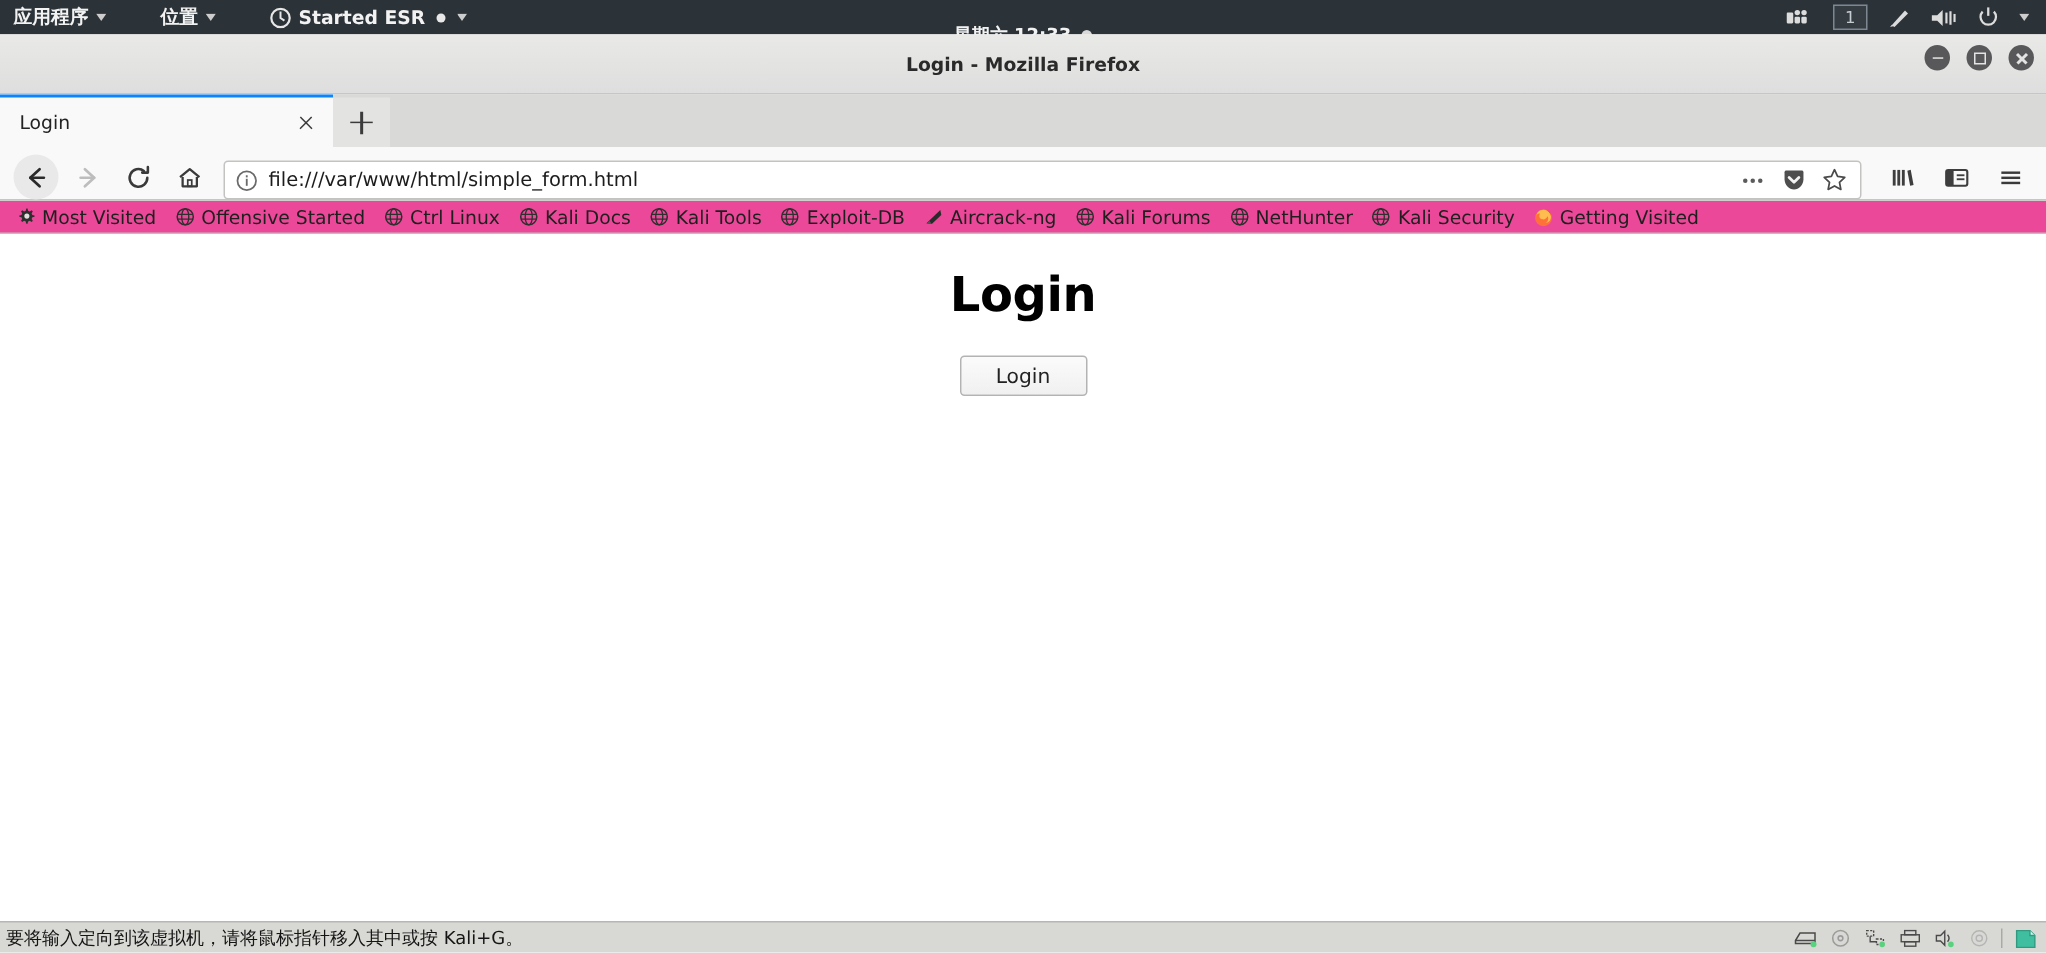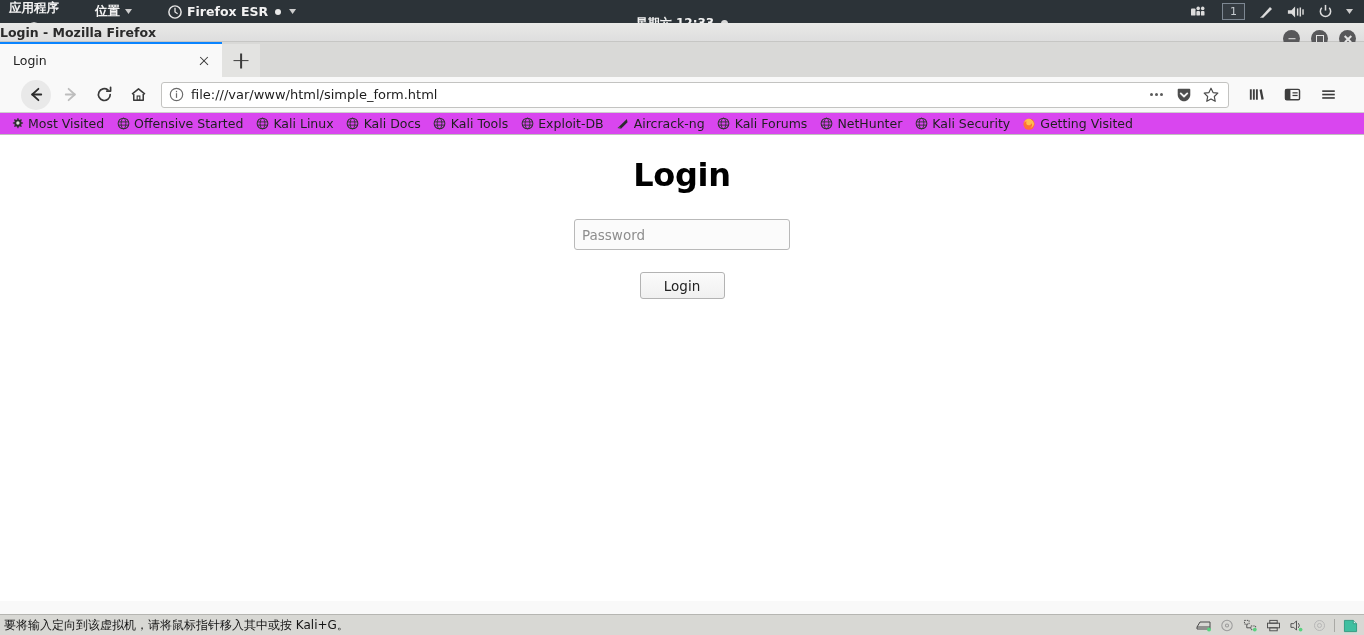--- a/index.html
+++ b/index.html
@@ -25,21 +25,21 @@
   }
   .panel-menu {
     display: flex;
     align-items: center;
     gap: 5px;
     padding: 0 10px;
     height: 23px;
     font-weight: bold;
     white-space: nowrap;
   }
-  .panel-menu.first { padding-left: 9px; flex-direction: column; }
+  .panel-menu.first { padding-left: 9px; }
   .tri {
     width: 7px; height: 5px;
     background: #cdcdcd;
     clip-path: polygon(0 0, 100% 0, 50% 100%);
     display: inline-block;
   }
   #panel-clock {
     position: absolute;
     left: 0; right: 0;
     top: 12px;
@@ -94,26 +94,26 @@
     position: absolute;
     top: 23px; left: 0;
     width: 1364px;
     height: 591px;
     background: #f9f9f9;
   }
 
   
   #ff-titlebar {
     position: relative;
-    height: 19px;
+    height: 40px;
     background: linear-gradient(to bottom, #e9e9e7 0%, #dedede 100%);
     border-bottom: 1px solid #c6c6c4;
     display: flex;
     align-items: center;
-    justify-content: flex-start;
+    justify-content: center;
   }
   #ff-title {
     font-size: 12.5px;
     font-weight: bold;
     color: #2a2a2a;
   }
   #win-controls {
     position: absolute;
     right: 8px; top: 0;
     height: 31px;
@@ -206,22 +206,22 @@
     background: #3b3b3b;
   }
   #tab-new .p1 { width: 15px; height: 1.8px; transform: translate(-50%,-50%); }
   #tab-new .p2 { width: 1.8px; height: 15px; transform: translate(-50%,-50%); }
 
   
   #ff-navbar {
     height: 35px;
     background: #f9f9f9;
     display: flex;
-    align-items: center;
-    padding: 0 19px;
+    align-items: flex-end;
+    padding: 0 7px;
     gap: 0px;
   }
   .navbtn {
     width: 34px; height: 30px;
     display: flex;
     align-items: center;
     justify-content: center;
     position: relative;
   }
   .navbtn.circled::before {
@@ -287,21 +287,21 @@
   #navbar-right {
     display: flex;
     align-items: center;
     gap: 2px;
     padding-left: 4px;
   }
 
   
   #ff-bookmarks {
     height: 23px;
-    background: #d946ef;
+    background: #ec4899;
     border-top: 1px solid #cfcfcd;
     border-bottom: 1px solid #bfbfbd;
     display: flex;
     align-items: center;
     padding: 0 4px;
     gap: 0px;
     overflow: hidden;
   }
   .bm {
     display: flex;
@@ -414,21 +414,21 @@
     <span class="tri"></span>
   </div>
 
   <div class="panel-menu" style="margin-left:16px;">
     <span style="display:flex;">
       <svg width="14" height="14" viewBox="0 0 16 16">
         <circle cx="8" cy="8" r="7" fill="none" stroke="#e6e6e6" stroke-width="1.7"></circle>
         <path d="M8 3 L8 8 L11 10" fill="none" stroke="#e6e6e6" stroke-width="1.5"></path>
       </svg>
     </span>
-    <span>Firefox ESR</span>
+    <span>Started ESR</span>
     <span class="ff-dot"></span>
     <span class="tri" style="margin-left:3px;"></span>
   </div>
 
   <div id="panel-clock">
     <span>星期六 12:33</span>
     <span class="clock-dot"></span>
   </div>
 
   <div id="panel-right">
@@ -609,21 +609,21 @@
     </div>
 
     <div class="bm">
       <span class="bm-ico">
         <svg width="13" height="13" viewBox="0 0 16 16">
           <circle cx="8" cy="8" r="6.6" fill="none" stroke="#2f2f2f" stroke-width="1.25"></circle>
           <ellipse cx="8" cy="8" rx="2.9" ry="6.6" fill="none" stroke="#2f2f2f" stroke-width="1.1"></ellipse>
           <path d="M1.7 6 L14.3 6 M1.7 10 L14.3 10" stroke="#2f2f2f" stroke-width="1.1"></path>
         </svg>
       </span>
-      <span>Kali Linux</span>
+      <span>Ctrl Linux</span>
     </div>
 
     <div class="bm">
       <span class="bm-ico">
         <svg width="13" height="13" viewBox="0 0 16 16">
           <circle cx="8" cy="8" r="6.6" fill="none" stroke="#2f2f2f" stroke-width="1.25"></circle>
           <ellipse cx="8" cy="8" rx="2.9" ry="6.6" fill="none" stroke="#2f2f2f" stroke-width="1.1"></ellipse>
           <path d="M1.7 6 L14.3 6 M1.7 10 L14.3 10" stroke="#2f2f2f" stroke-width="1.1"></path>
         </svg>
       </span>
@@ -705,23 +705,20 @@
       </span>
       <span>Getting Visited</span>
     </div>
   </div>
 
   <div id="page">
 
     <h1 id="page-h1">Login</h1>
 
 
-    <div class="form-row">
-      <input class="txt-input" type="text" placeholder="Password" style="">
-    </div>
 
     <div class="form-row">
       <button id="login-btn">Login</button>
     </div>
 
   </div>
 </div>
 
 <div id="vm-statusbar">
   <div id="vm-msg">要将输入定向到该虚拟机，请将鼠标指针移入其中或按 Kali+G。</div>

